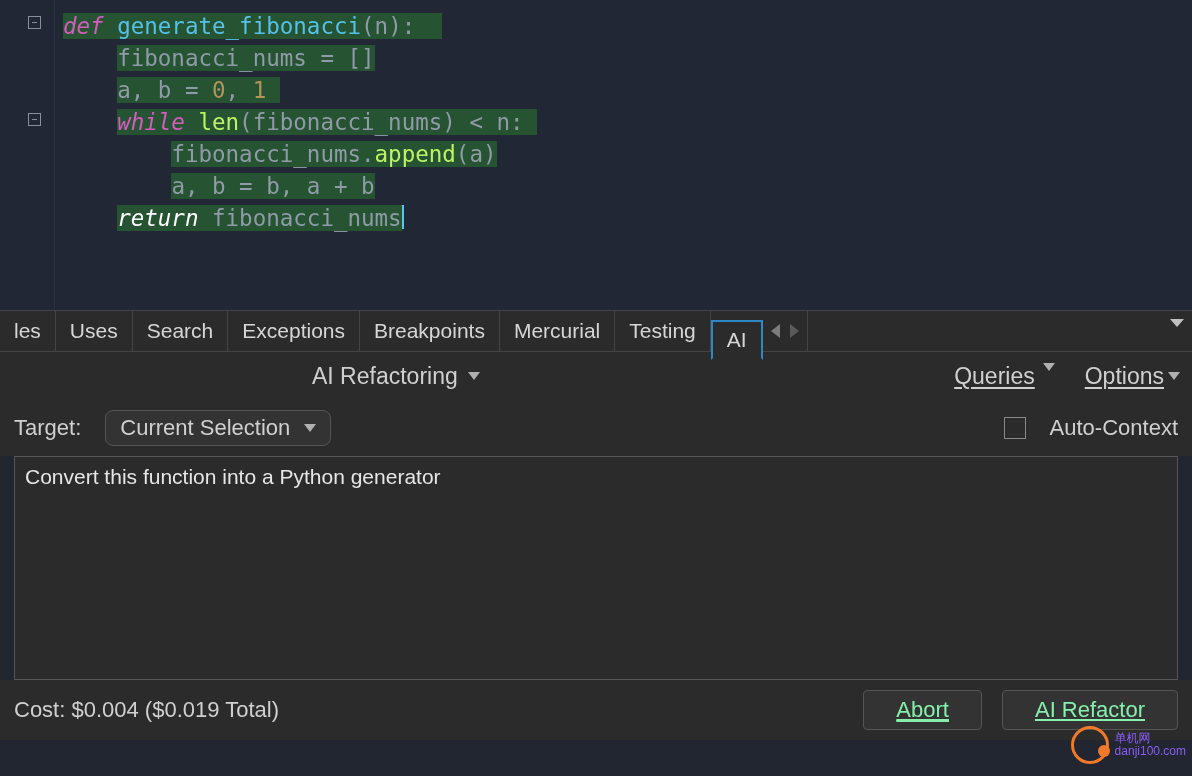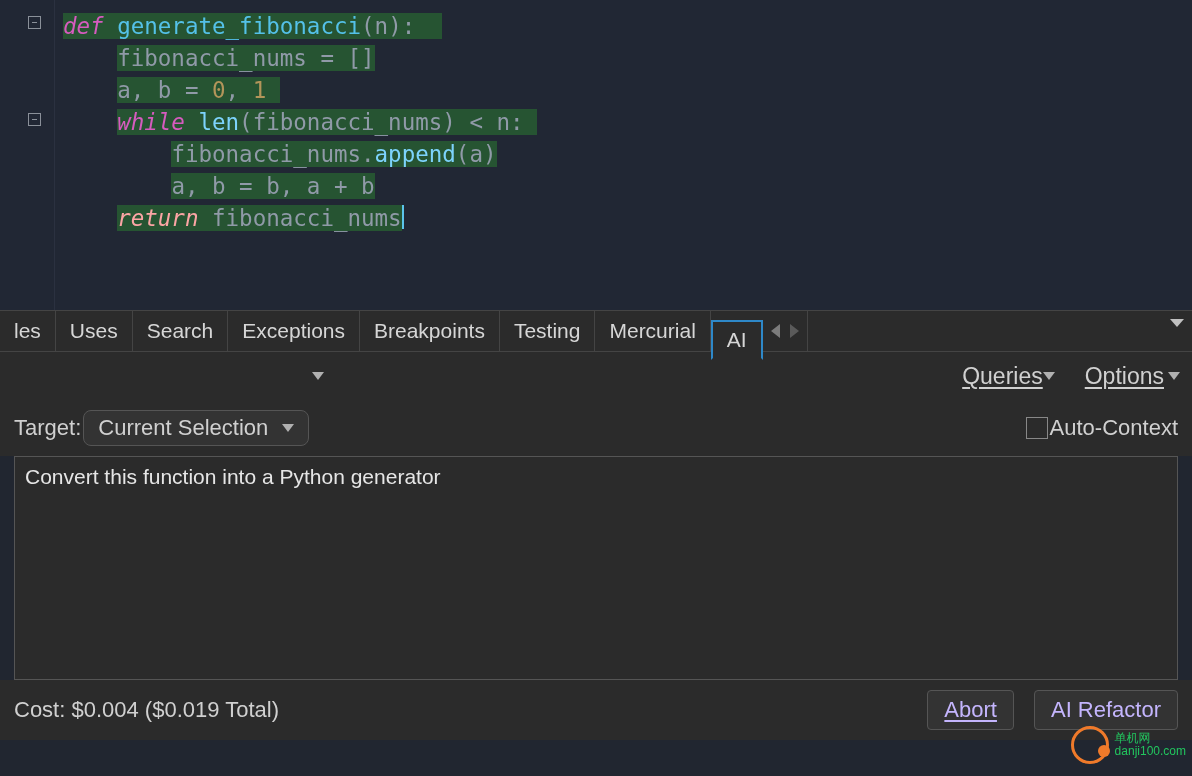--- a/index.html
+++ b/index.html
@@ -43,24 +43,24 @@
     font-size: 22.5px;
     line-height: 32px;
     white-space: pre;
   }
   .code-area .ln { display: block; }
   .hl { background: #265432; }
   .kw     { color: #d65bbf; font-style: italic; }
   .fn     { color: #54c1e8; }
   .ident  { color: #909aa8; }
   .punc   { color: #909aa8; }
-  .call   { color: #7dd3fc; }
+  .call   { color: #bef264; }
   .num    { color: #b3955a; }
   .op     { color: #909aa8; }
-  .ret    { color: #fca5a5; font-style: italic; }
+  .ret    { color: #ffffff; font-style: italic; }
   .cursor {
     display:inline-block; width:2px; height:24px; background:#5bc4ea;
     vertical-align:-3px;
   }
   
   .tabs-row {
     height: 42px;
     background: #2b2b2b;
     border-top: 1px solid #444;
     border-bottom: 1px solid #444;
@@ -131,21 +131,21 @@
     margin-left:auto; display:flex; gap:30px; align-items:center;
   }
   .ul-mnemonic { text-decoration: underline; text-underline-offset: 3px; }
   
   .target-row {
     height: 56px;
     background: #2b2b2b;
     display:flex; align-items:center;
     padding: 0 14px;
     font-size: 22px;
-    gap: 2px;
+    gap: 24px;
   }
   .select-box {
     border:1px solid #555;
     background:#333;
     border-radius:8px;
     padding:4px 14px;
     display:flex; align-items:center; gap:14px;
     font-size:22px;
   }
   .spacer { flex:1; }
@@ -168,78 +168,80 @@
     background:#2b2b2b;
     display:flex; align-items:center;
     padding:0 14px;
     font-size:22px;
     gap:20px;
   }
   .btn {
     border:1px solid #555;
     background:#333;
     border-radius:4px;
-    padding:6px 16px;
+    padding:6px 32px;
     font-size:22px;
-    color:#c4b5fd;
+    color:#86efac;
+    text-decoration:underline;
   }
   
   .watermark {
     position:absolute;
     right:6px; bottom:12px;
     display:flex; align-items:center; gap:6px;
     pointer-events:none;
   }
   .wm-circle {
     width:38px;height:38px;border-radius:50%;
     border:3px solid #f07a2a;
     position:relative;
   }
   .wm-circle::after{
     content:"";position:absolute;right:-4px;bottom:4px;
     width:12px;height:12px;border-radius:50%;
     background:#f07a2a;
   }
-  .wm-text { font-size:12px; color:#22c55e; line-height:1.1; text-align:left;}
+  .wm-text { font-size:12px; color:#8b5cf6; line-height:1.1; text-align:left;}
 </style>
 </head>
 <body>
 
 <div class="editor-wrap">
   <div class="gutter" id="gutter">
       <div class="fold-marker" style="top: 16px;"></div>
       <div class="fold-marker" style="top: 113px;"></div>
     </div>
   <div class="code-area" id="code"><span class="ln"><span class="kw hl">def </span><span class="fn hl">generate_fibonacci</span><span class="punc hl">(</span><span class="ident hl">n</span><span class="punc hl">)</span><span class="punc hl">:</span><span class="hl">  </span></span><span class="ln"><span>    </span><span class="ident hl">fibonacci_nums </span><span class="op hl">= </span><span class="punc hl">[]</span></span><span class="ln"><span>    </span><span class="ident hl">a</span><span class="punc hl">, </span><span class="ident hl">b </span><span class="op hl">= </span><span class="num hl">0</span><span class="punc hl">, </span><span class="num hl">1</span><span class="hl"> </span></span><span class="ln"><span>    </span><span class="kw hl">while </span><span class="call hl">len</span><span class="punc hl">(</span><span class="ident hl">fibonacci_nums</span><span class="punc hl">) </span><span class="op hl">&lt; </span><span class="ident hl">n</span><span class="punc hl">:</span><span class="hl"> </span></span><span class="ln"><span>        </span><span class="ident hl">fibonacci_nums</span><span class="punc hl">.</span><span class="call hl">append</span><span class="punc hl">(</span><span class="ident hl">a</span><span class="punc hl">)</span></span><span class="ln"><span>        </span><span class="ident hl">a</span><span class="punc hl">, </span><span class="ident hl">b </span><span class="op hl">= </span><span class="ident hl">b</span><span class="punc hl">, </span><span class="ident hl">a </span><span class="op hl">+ </span><span class="ident hl">b</span></span><span class="ln"><span>    </span><span class="ret hl">return </span><span class="ident hl">fibonacci_nums</span><span class="cursor"></span></span></div>
 </div>
 
 <div class="tabs-row" id="tabs">
     <div class="tab">les</div>
     <div class="tab">Uses</div>
     <div class="tab">Search</div>
     <div class="tab">Exceptions</div>
     <div class="tab">Breakpoints</div>
+    <div class="tab">Mercurial</div>
     <div class="tab">Testing</div>
-    <div class="tab">Mercurial</div>
     <div class="tab active">AI</div>
     <div class="tab-arrows">
       <span class="tri left"></span>
       <span class="tri right"></span>
     </div>
     <div class="overflow-caret">
       <span class="caret-down"></span>
     </div>
   </div>
 
 <div class="panel-header">
   <div class="panel-title">
+    <span>AI Refactoring</span>
     <span class="drop-caret"></span>
   </div>
   <div class="panel-right">
-    <div style="display:flex;align-items:center;gap:0">
+    <div style="display:flex;align-items:flex-start;gap:8px">
       <span><span class="ul-mnemonic">Queries</span></span>
       <span class="drop-caret"></span>
     </div>
     <div style="display:flex;align-items:center;gap:4px">
       <span><span class="ul-mnemonic">Options</span></span>
       <span class="drop-caret"></span>
     </div>
   </div>
 </div>
 

